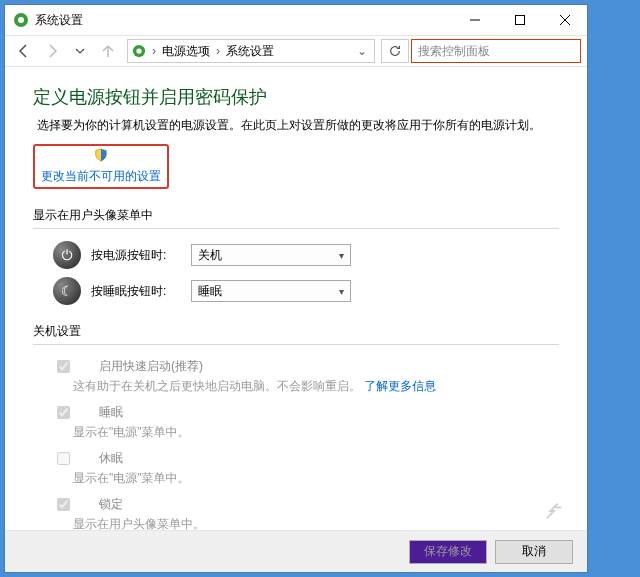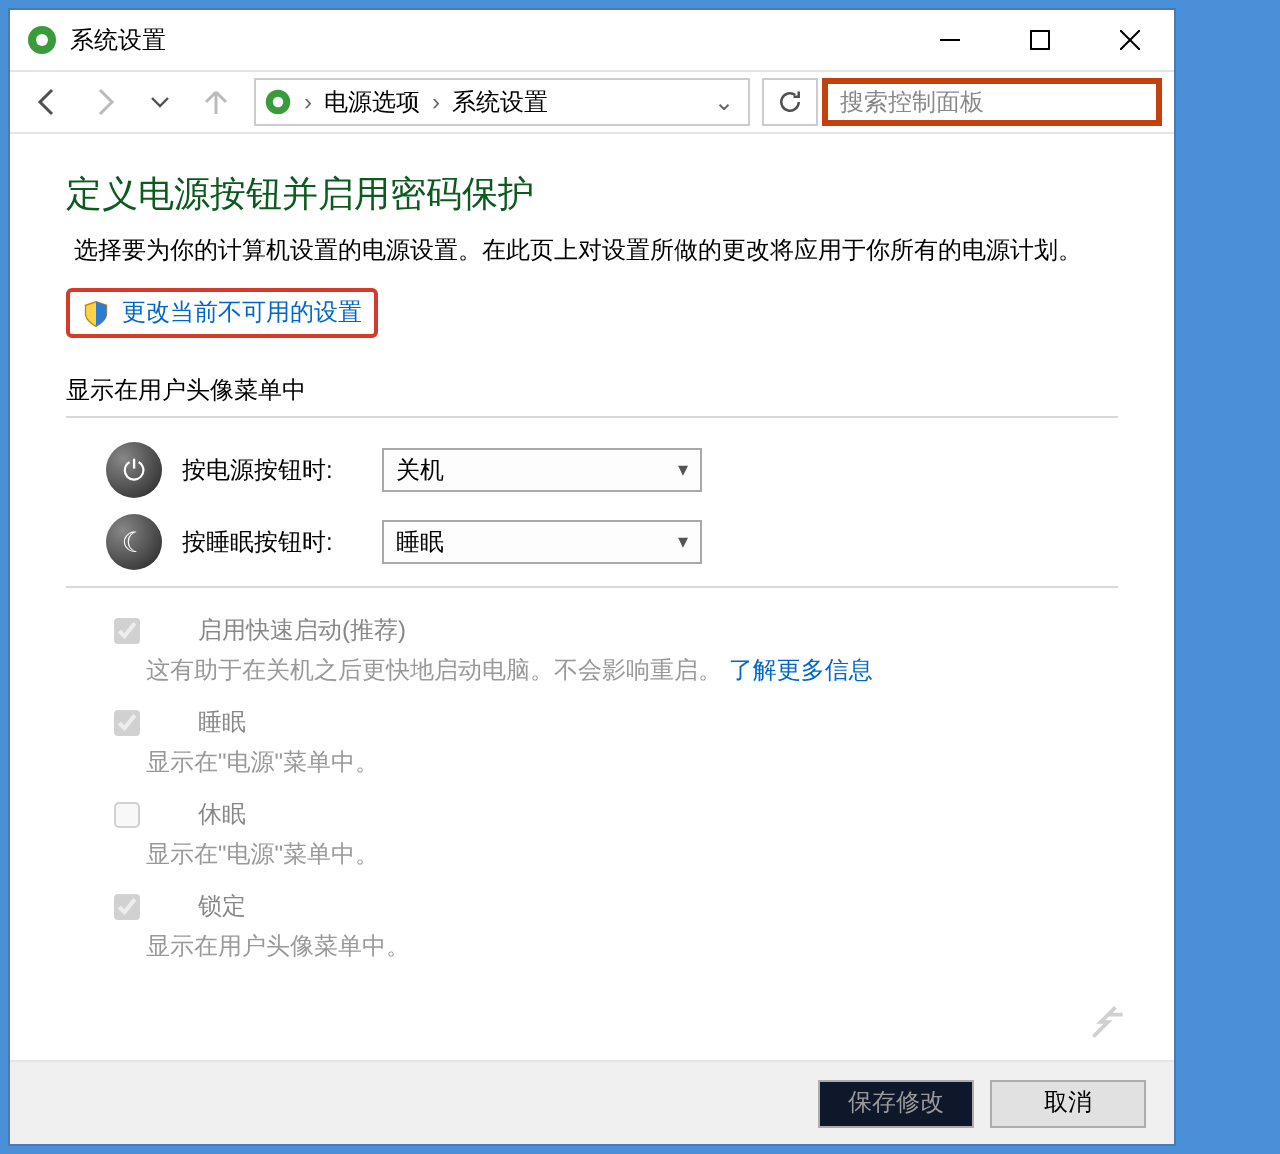--- a/index.html
+++ b/index.html
@@ -11,43 +11,43 @@
   .titlebtn { width: 45px; height: 30px; display: flex; align-items: center; justify-content: center; color: #000; }
   .navbar { height: 32px; border-top: 1px solid #e5e5e5; border-bottom: 1px solid #e5e5e5; display: flex; align-items: center; padding: 0 6px; gap: 2px; }
   .navbtn { width: 26px; height: 26px; display: flex; align-items: center; justify-content: center; color: #505050; }
   .navbtn.disabled { color: #bcbcbc; }
   .addrbar { flex: 1; height: 24px; border: 1px solid #ccc; display: flex; align-items: center; margin: 0 4px; padding: 0 4px; gap: 6px; }
   .crumb { color: #000; }
   .sep { color: #666; }
   .addrbar .spacer { flex: 1; }
   .addrbar .small-icon { color: #666; width: 16px; text-align: center; }
   .refreshbtn { width: 28px; height: 24px; border: 1px solid #ccc; display: flex; align-items: center; justify-content: center; color: #505050; }
-  .searchbox { width: 170px; height: 24px; border: 3px solid #c2410c; padding: 0 6px; display: flex; align-items: center; color: #888; }
+  .searchbox { width: 170px; height: 24px; border: 1px solid #c2410c; padding: 0 6px; display: flex; align-items: center; color: #888; }
   .content { flex: 1; overflow: auto; padding: 18px 28px 10px 28px; }
   h1 { font-size: 18px; font-weight: normal; color: #0b5a1e; margin: 0 0 8px 0; }
   .desc { margin: 0 0 10px 4px; }
-  .shieldlink { display: inline-flex; align-items: center; gap: 6px; border: 2px solid #d43b2a; padding: 2px 6px; border-radius: 3px; color: #0066cc; }
+  .shieldlink { display: inline-flex; align-items: center; gap: 6px; border: 2px solid #d43b2a; padding: 2px 6px; border-radius: 3px; color: #0066cc; flex-direction: column; }
   .shield { width: 14px; height: 14px; }
   .section-title { margin: 18px 0 0 0; }
   .hr { border: none; border-top: 1px solid #d9d9d9; margin: 4px 0 12px 0; }
   .row { display: flex; align-items: center; margin: 8px 0 8px 20px; gap: 10px; }
   .roundicon { width: 28px; height: 28px; border-radius: 50%; background: radial-gradient(circle at 30% 30%, #888, #222); display: flex; align-items: center; justify-content: center; color: #fff; font-size: 14px; }
   .rlabel { width: 90px; }
   .combo { width: 160px; height: 22px; border: 1px solid #a9a9a9; background: #fdfdfd; display: flex; align-items: center; padding: 0 6px; justify-content: space-between; }
   .combo .chev { color: #555; font-size: 10px; }
   .chk { display: flex; align-items: center; gap: 6px; margin: 8px 0 2px 20px; color: #666; }
   .chk input { accent-color: #888; }
   .chk .lbl { }
   .chk.disabled .lbl { color: #888; margin-left: 20px; }
   .sub { margin: 0 0 6px 40px; color: #666; }
   .sub.disabled { color: #999; }
   .link { color: #0066cc; }
   .footer { height: 42px; border-top: 1px solid #e5e5e5; background: #f0f0f0; display: flex; align-items: center; justify-content: flex-end; padding: 0 14px; gap: 8px; }
   .btn { min-width: 78px; height: 24px; border: 1px solid #adadad; background: #e1e1e1; display: flex; align-items: center; justify-content: center; font-size: 12px; }
-  .btn.disabled { color: #9a9a9a; background: #0f172a; }
+  .btn.disabled { color: #9a9a9a; background: #4c1d95; }
   .watermark { position: absolute; right: 22px; bottom: 50px; color: #d0d0d0; font-size: 13px; pointer-events: none; display:flex; align-items:center; gap:6px;}
   .window { position: relative; }
 </style>
 </head>
 <body>
 
 <div class="window">
 
   <div class="titlebar">
     <svg class="title-icon" viewBox="0 0 16 16">
@@ -142,20 +142,21 @@
 
     <div class="row">
       <div class="roundicon">☾</div>
       <div class="rlabel">按睡眠按钮时:</div>
       <div class="combo">
         <span>睡眠</span>
         <span class="chev">▾</span>
       </div>
     </div>
 
+    <p class="section-title">关机设置</p>
     <hr class="hr">
 
     <label class="chk disabled">
       <input type="checkbox" checked="" disabled="" style="">
       <span class="lbl">启用快速启动(推荐)</span>
     </label>
     <p class="sub disabled">
       <span>这有助于在关机之后更快地启动电脑。不会影响重启。</span>
       <a class="link">了解更多信息</a>
     </p>

